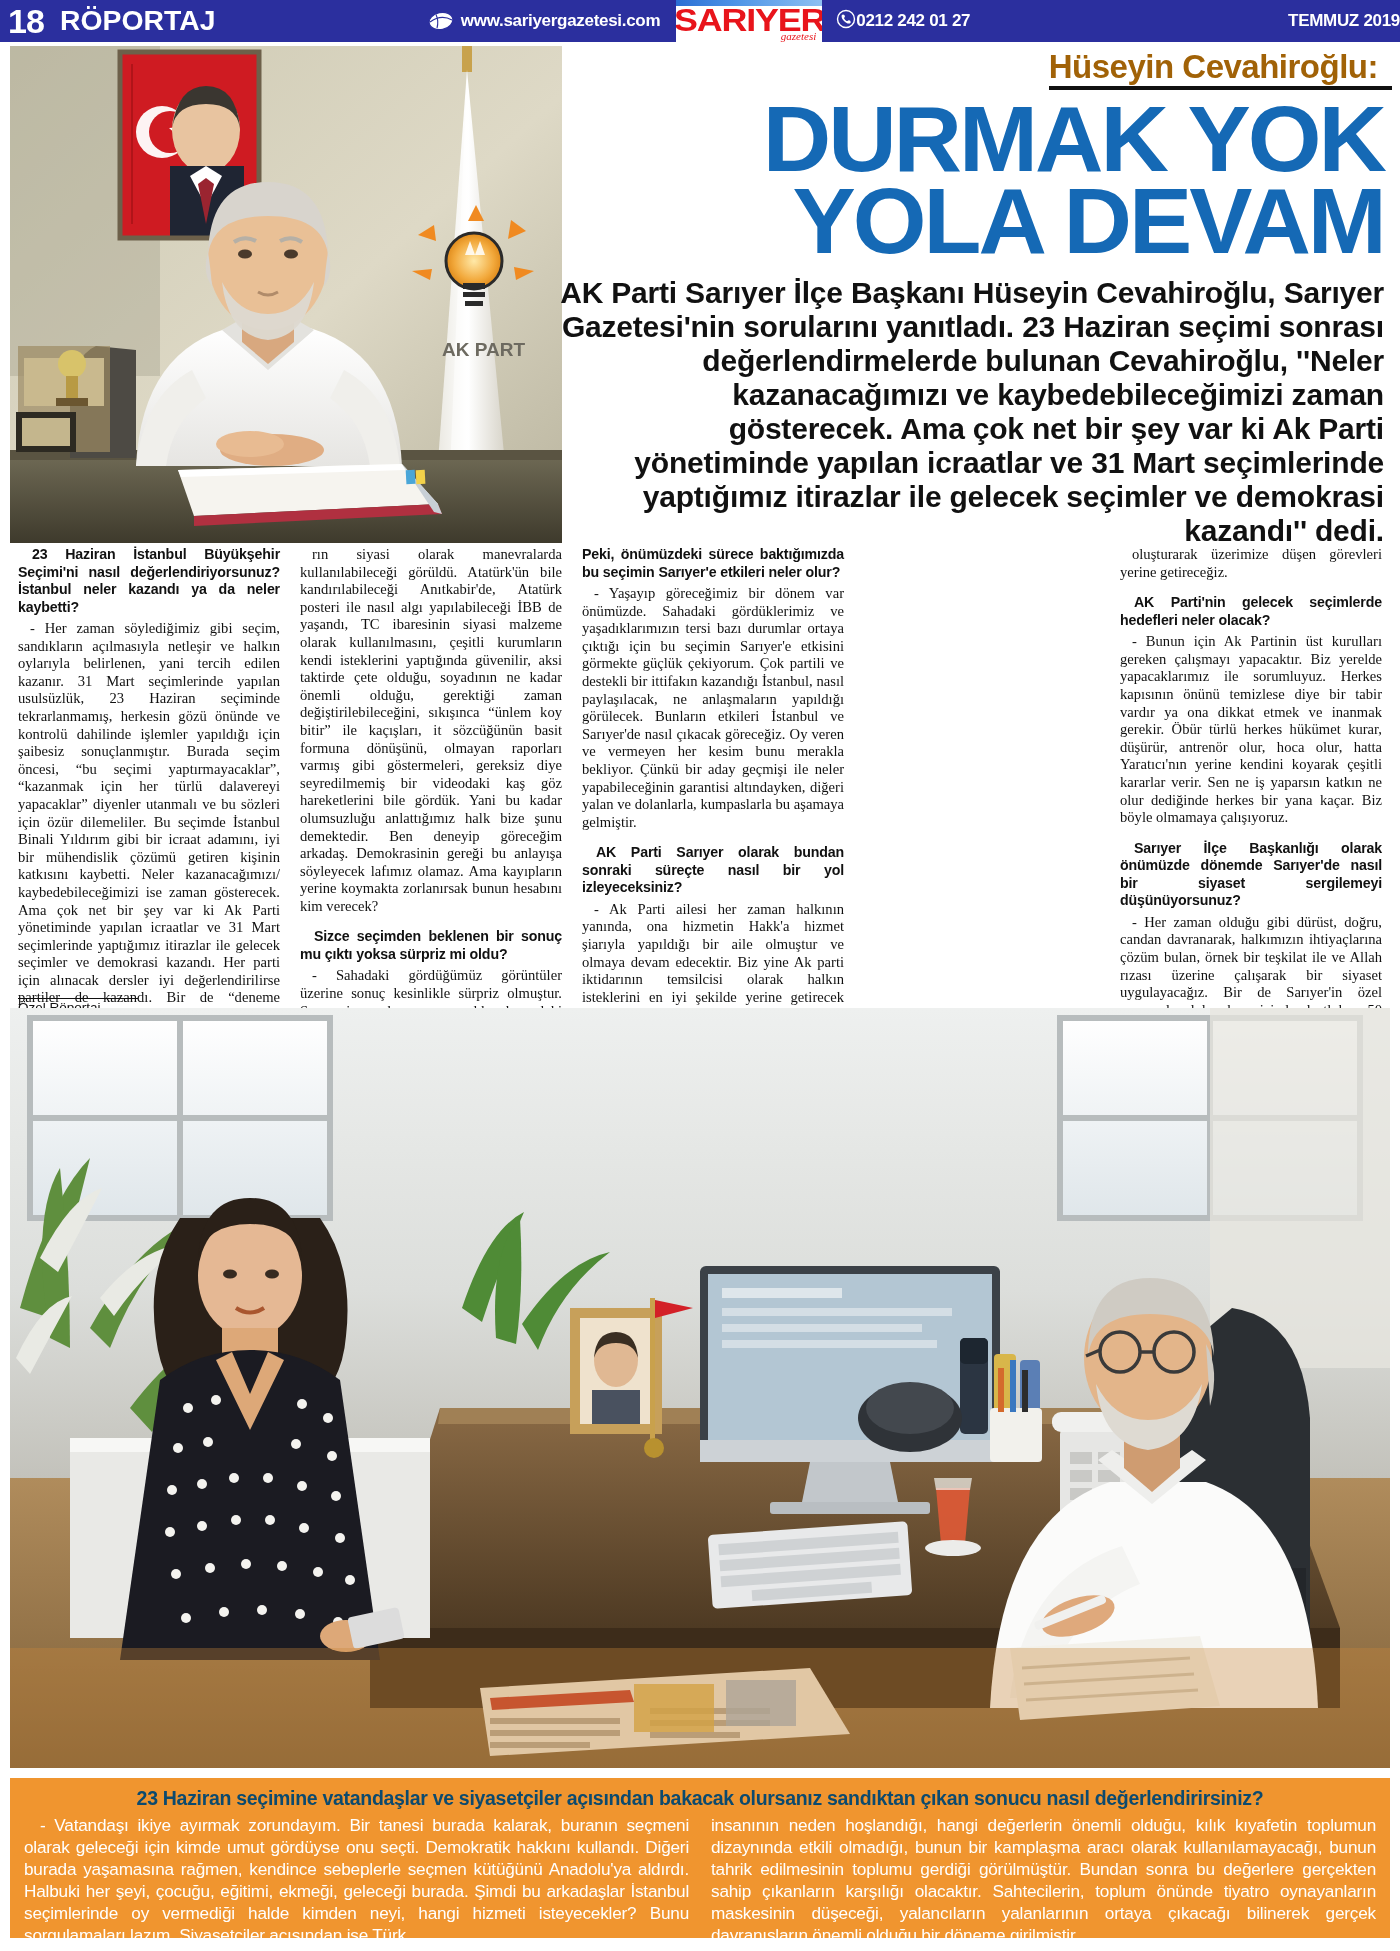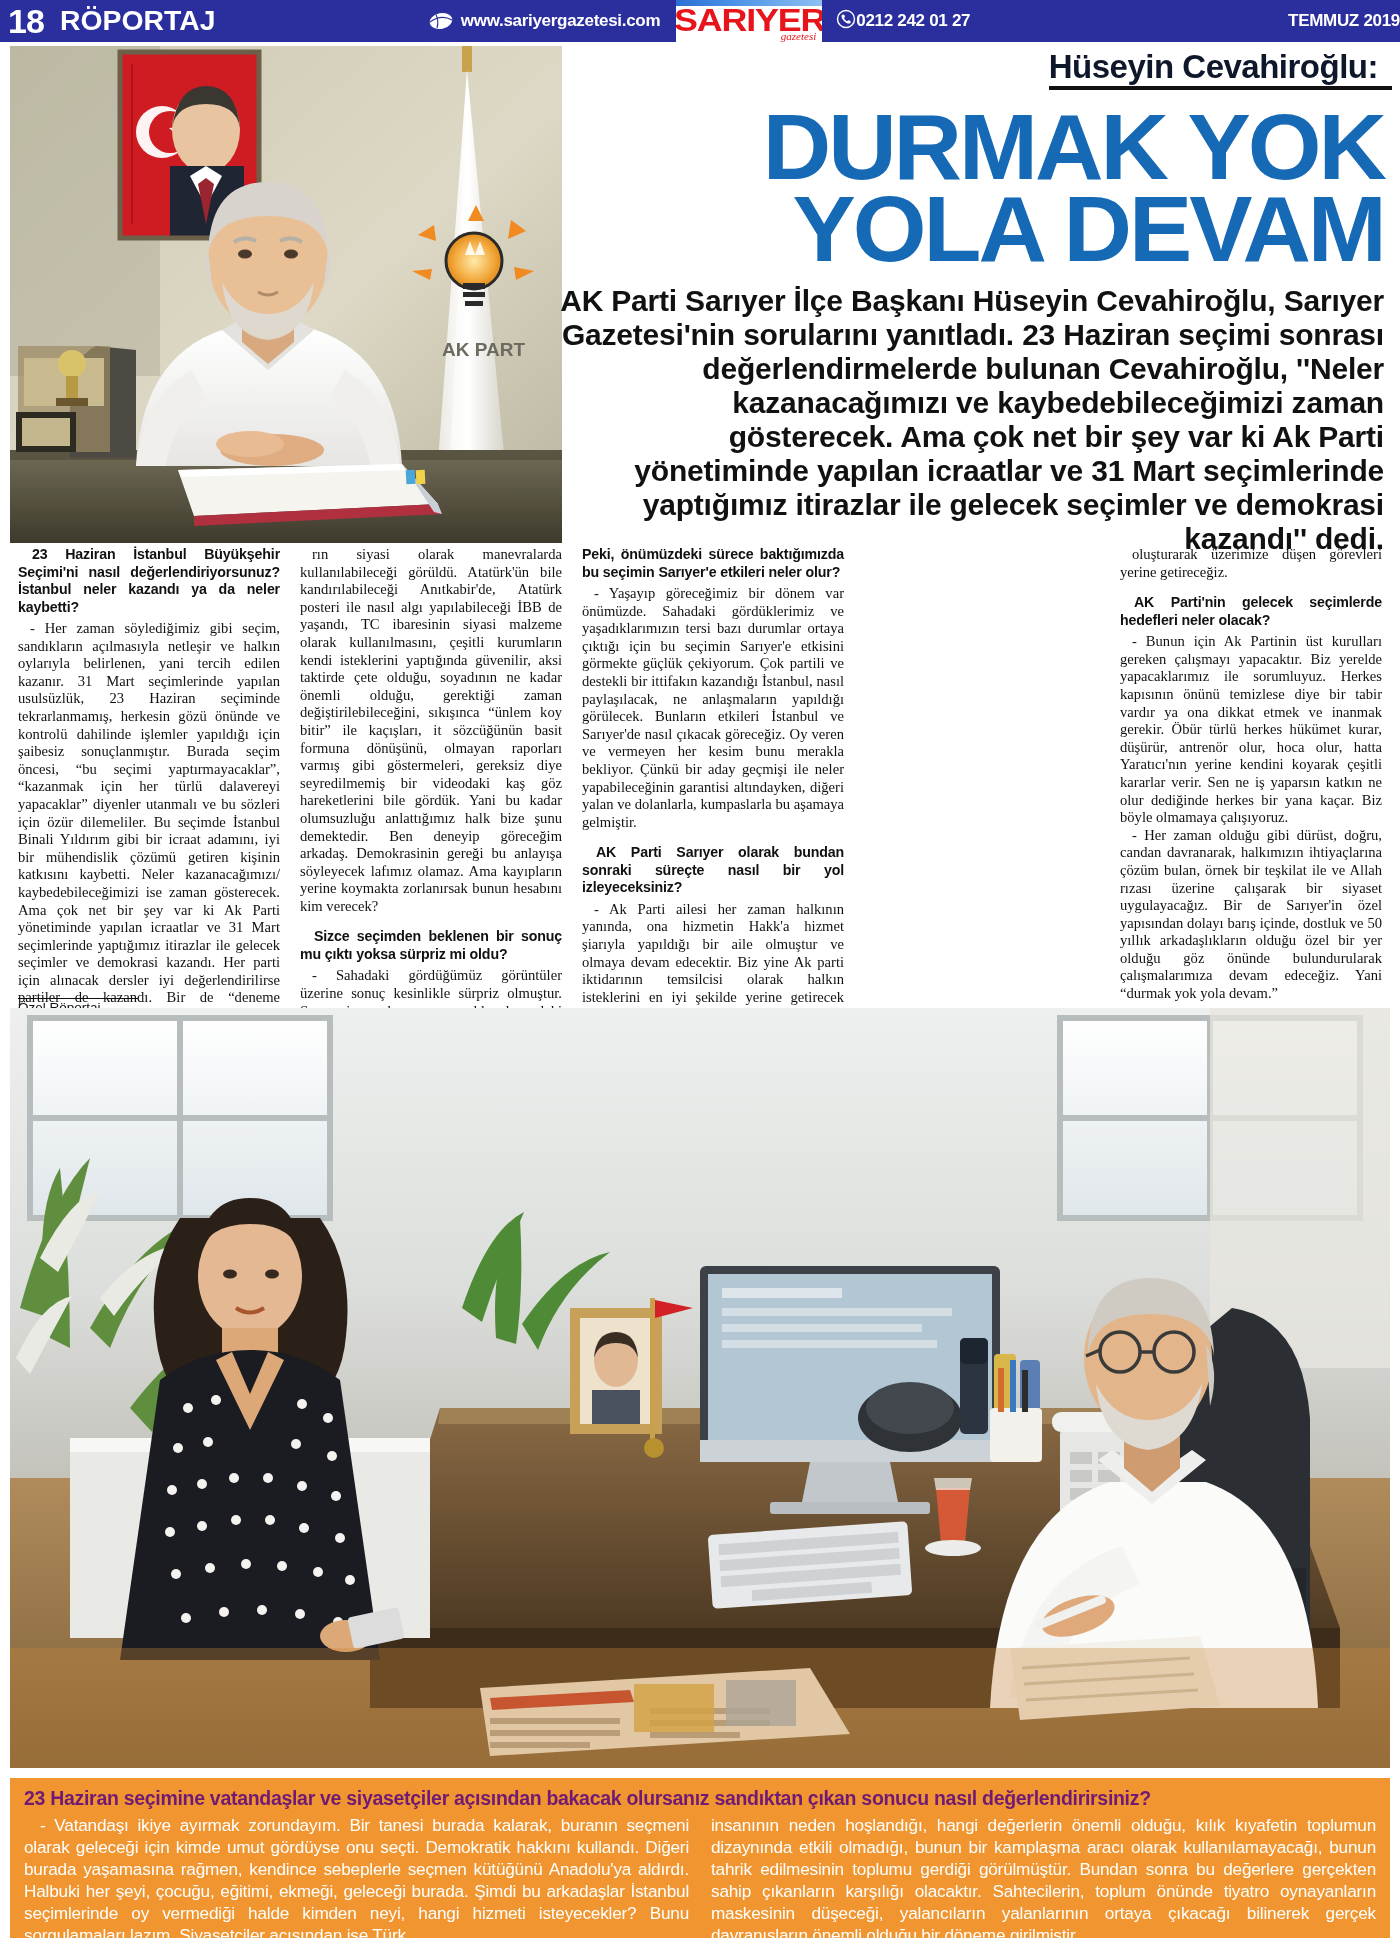--- a/index.html
+++ b/index.html
@@ -68,23 +68,23 @@
   .hero{
     position:absolute;left:10px;top:46px;width:552px;height:497px;
     overflow:hidden;background:#cfc9b4;
   }
   .hero-svg{display:block;}
 
   
   .headblock{position:absolute;left:560px;top:48px;width:832px;}
   .kicker{
     text-align:right;font-family:"Liberation Sans",sans-serif;font-weight:bold;
-    font-size:33px;color:#0f172a;padding-right:14px;
+    font-size:33px;color:#a16207;padding-right:14px;
     border-bottom:4px solid #111;display:inline-block;float:right;
-    line-height:38px;margin-bottom:16px;letter-spacing:-0.5px;
+    line-height:38px;margin-bottom:8px;letter-spacing:-0.5px;
   }
   .headline{
     clear:both;text-align:right;font-family:"Liberation Sans",sans-serif;
     font-weight:bold;color:#1569b5;font-size:93px;line-height:82px;
     letter-spacing:-3px;padding-right:8px;
     transform:scaleX(1.02);transform-origin:right center;
     margin-top:6px;
   }
   .headline .l2{display:block;}
   .standfirst{
@@ -129,21 +129,21 @@
   }
 
   
   .footerbox{
     position:absolute;left:10px;top:1778px;width:1380px;height:160px;
     background:#f0952f;
     box-sizing:border-box;padding:8px 14px 8px 14px;
   }
   .fb-title{
     font-family:"Liberation Sans",sans-serif;font-weight:bold;
-    font-size:19.5px;line-height:24px;color:#701a75;
+    font-size:19.5px;line-height:24px;color:#0c4a6e;text-align:center;
     margin:0 0 4px 0;letter-spacing:-0.3px;
   }
   .fb-cols{display:flex;gap:22px;}
   .fb-col{
     flex:1;font-family:"Liberation Sans",sans-serif;font-size:17.2px;
     line-height:22px;color:#ffffff;text-align:justify;letter-spacing:-0.2px;
   }
   .fb-col.first{text-indent:16px;}
 </style>
 </head>
@@ -330,20 +330,21 @@
       <p class="qh noind">Peki, önümüzdeki sürece baktığımızda bu seçimin Sarıyer'e etkileri neler olur?</p>
       <p class="bd">- Yaşayıp göreceğimiz bir dönem var önümüzde. Sahadaki gördüklerimiz ve yaşadıklarımızın tersi bazı durumlar ortaya çıktığı için bu seçimin Sarıyer'e etkisini görmekte güçlük çekiyorum. Çok partili ve destekli bir ittifakın kazandığı İstanbul, nasıl paylaşılacak, ne anlaşmaların yapıldığı görülecek. Bunların etkileri İstanbul ve Sarıyer'de nasıl çıkacak göreceğiz. Oy veren ve vermeyen her kesim bunu merakla bekliyor. Çünkü bir aday geçmişi ile neler yapabileceğinin garantisi altındayken, diğeri yalan ve dolanlarla, kumpaslarla bu aşamaya gelmiştir.</p>
       <p class="qh">AK Parti Sarıyer olarak bundan sonraki süreçte nasıl bir yol izleyeceksiniz?</p>
       <p class="bd">- Ak Parti ailesi her zaman halkının yanında, ona hizmetin Hakk'a hizmet şiarıyla yapıldığı bir aile olmuştur ve olmaya devam edecektir. Biz yine Ak parti iktidarının temsilcisi olarak halkın isteklerini en iyi şekilde yerine getirecek şekilde çalışmalarımıza devam edeceğiz. Türkiye'nin çoğunluğunun tercih ettiği bir lider ile birlikte onun teşkilatı olarak, gönülden hizmet ile özellikle gençlerimizin daha iyi yetişebileceği ortamlar</p>
     </div>
 
     <div class="col c5">
       <p class="bd">oluşturarak üzerimize düşen görevleri yerine getireceğiz.</p>
       <p class="qh">AK Parti'nin gelecek seçimlerde hedefleri neler olacak?</p>
       <p class="bd">- Bunun için Ak Partinin üst kurulları gereken çalışmayı yapacaktır. Biz yerelde yapacaklarımız ile sorumluyuz. Herkes kapısının önünü temizlese diye bir tabir vardır ya ona dikkat etmek ve inanmak gerekir. Öbür türlü herkes hükümet kurar, düşürür, antrenör olur, hoca olur, hatta Yaratıcı'nın yerine kendini koyarak çeşitli kararlar verir. Sen ne iş yaparsın katkın ne olur dediğinde herkes bir yana kaçar. Biz böyle olmamaya çalışıyoruz.</p>
+      <p class="qh">Sarıyer İlçe Başkanlığı olarak önümüzde dönemde Sarıyer'de nasıl bir siyaset sergilemeyi düşünüyorsunuz?</p>
       <p class="bd">- Her zaman olduğu gibi dürüst, doğru, candan davranarak, halkımızın ihtiyaçlarına çözüm bulan, örnek bir teşkilat ile ve Allah rızası üzerine çalışarak bir siyaset uygulayacağız. Bir de Sarıyer'in özel yapısından dolayı barış içinde, dostluk ve 50 yıllık arkadaşlıkların olduğu özel bir yer olduğu göz önünde bulundurularak çalışmalarımıza devam edeceğiz. Yani “durmak yok yola devam.”</p>
     </div>
 
   </div>
 
   <div class="credit-rule"></div>
   <div class="credit">
     <div>Özel Röportaj</div>
     <div class="nm">Rukiye AY</div>
   </div>

